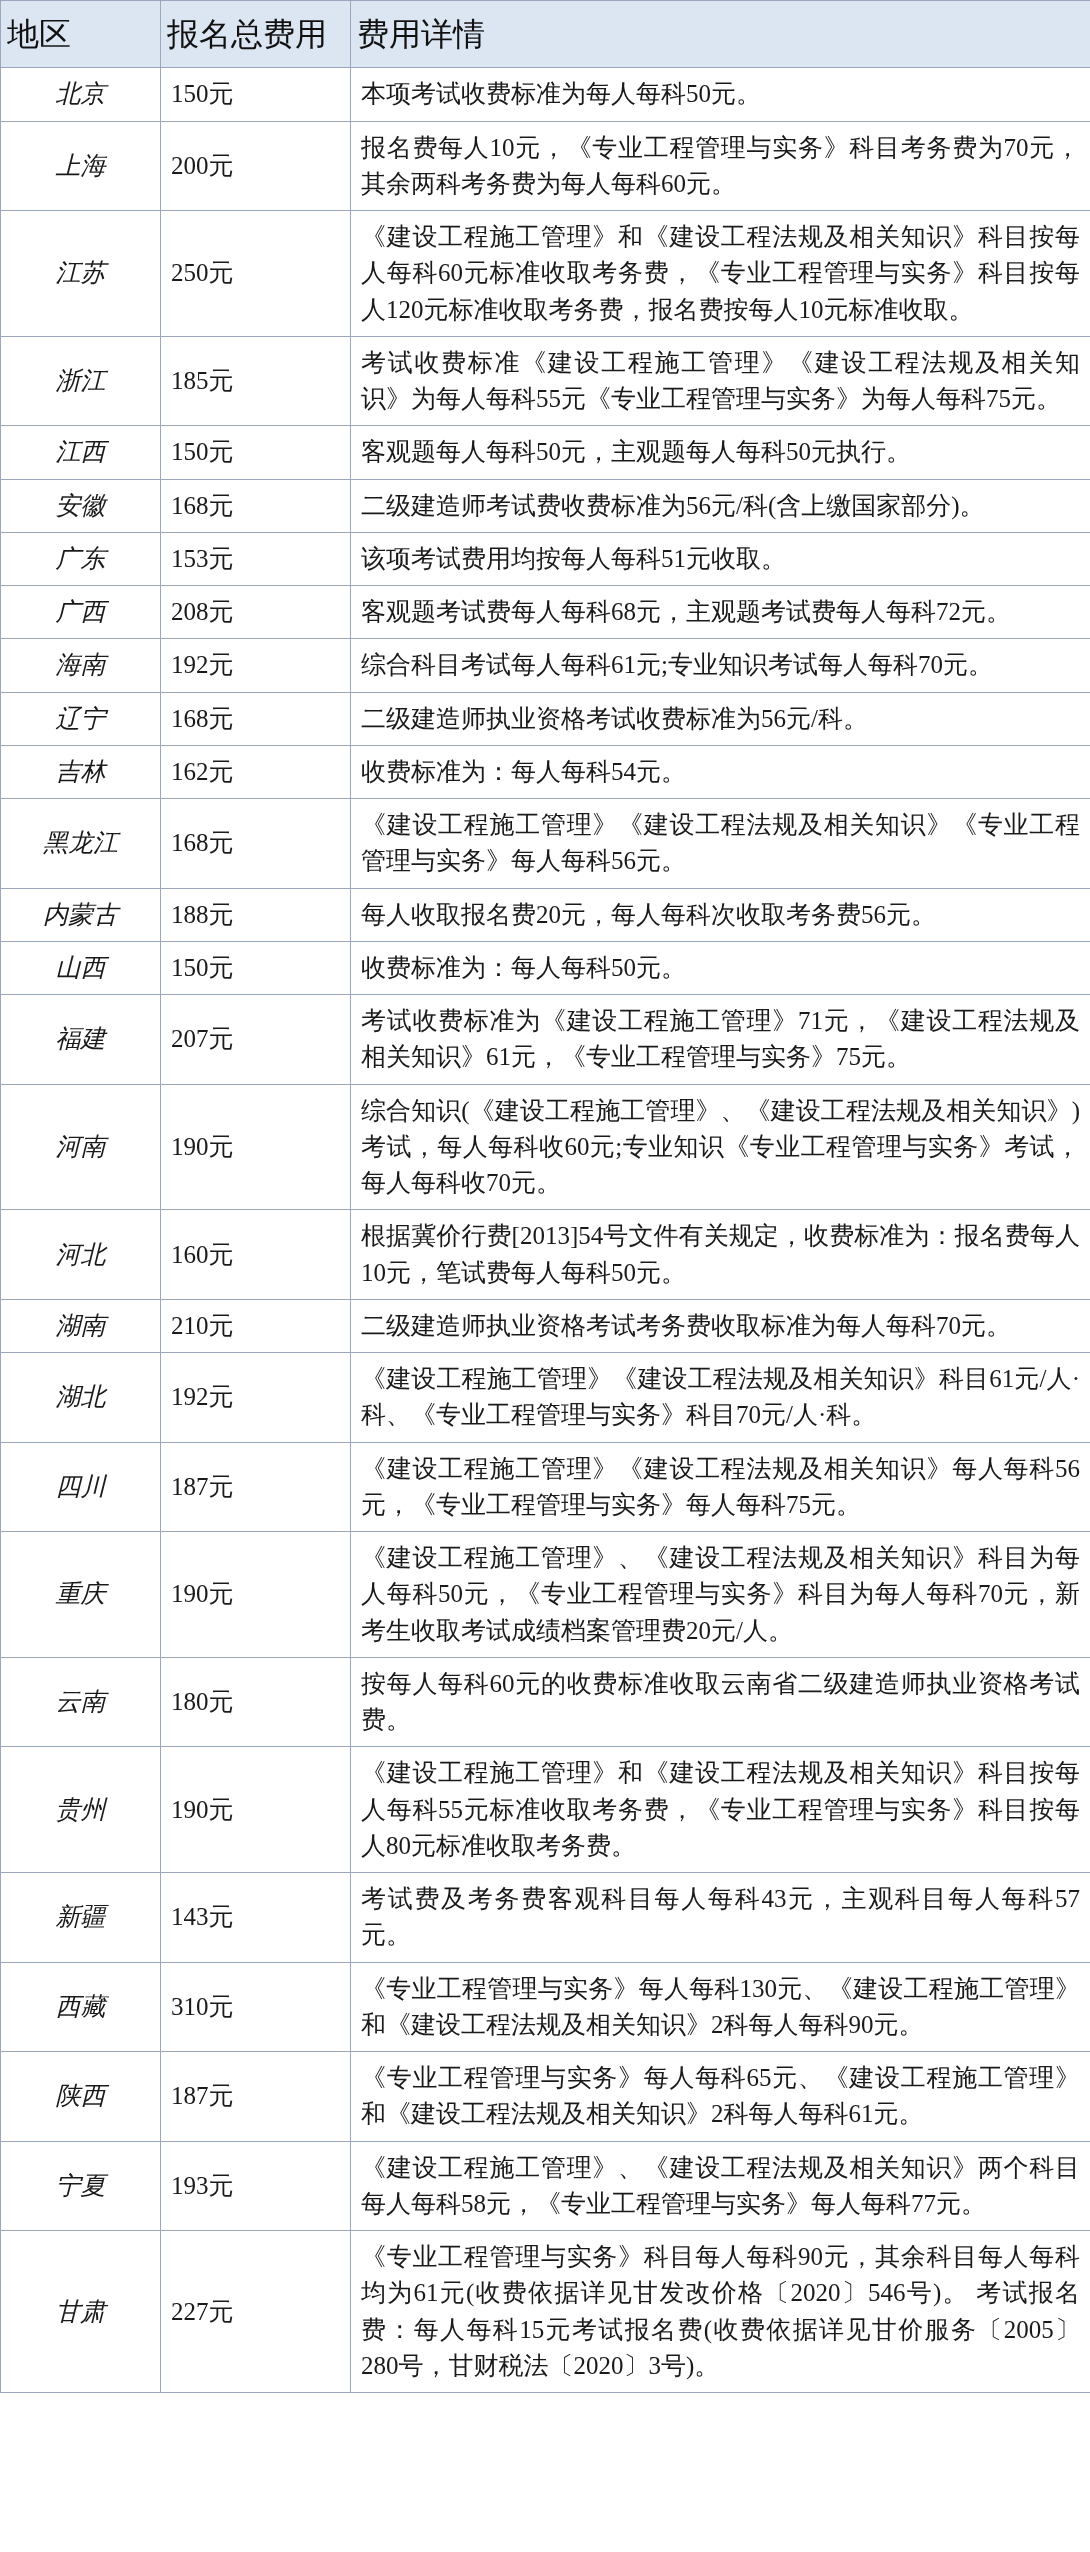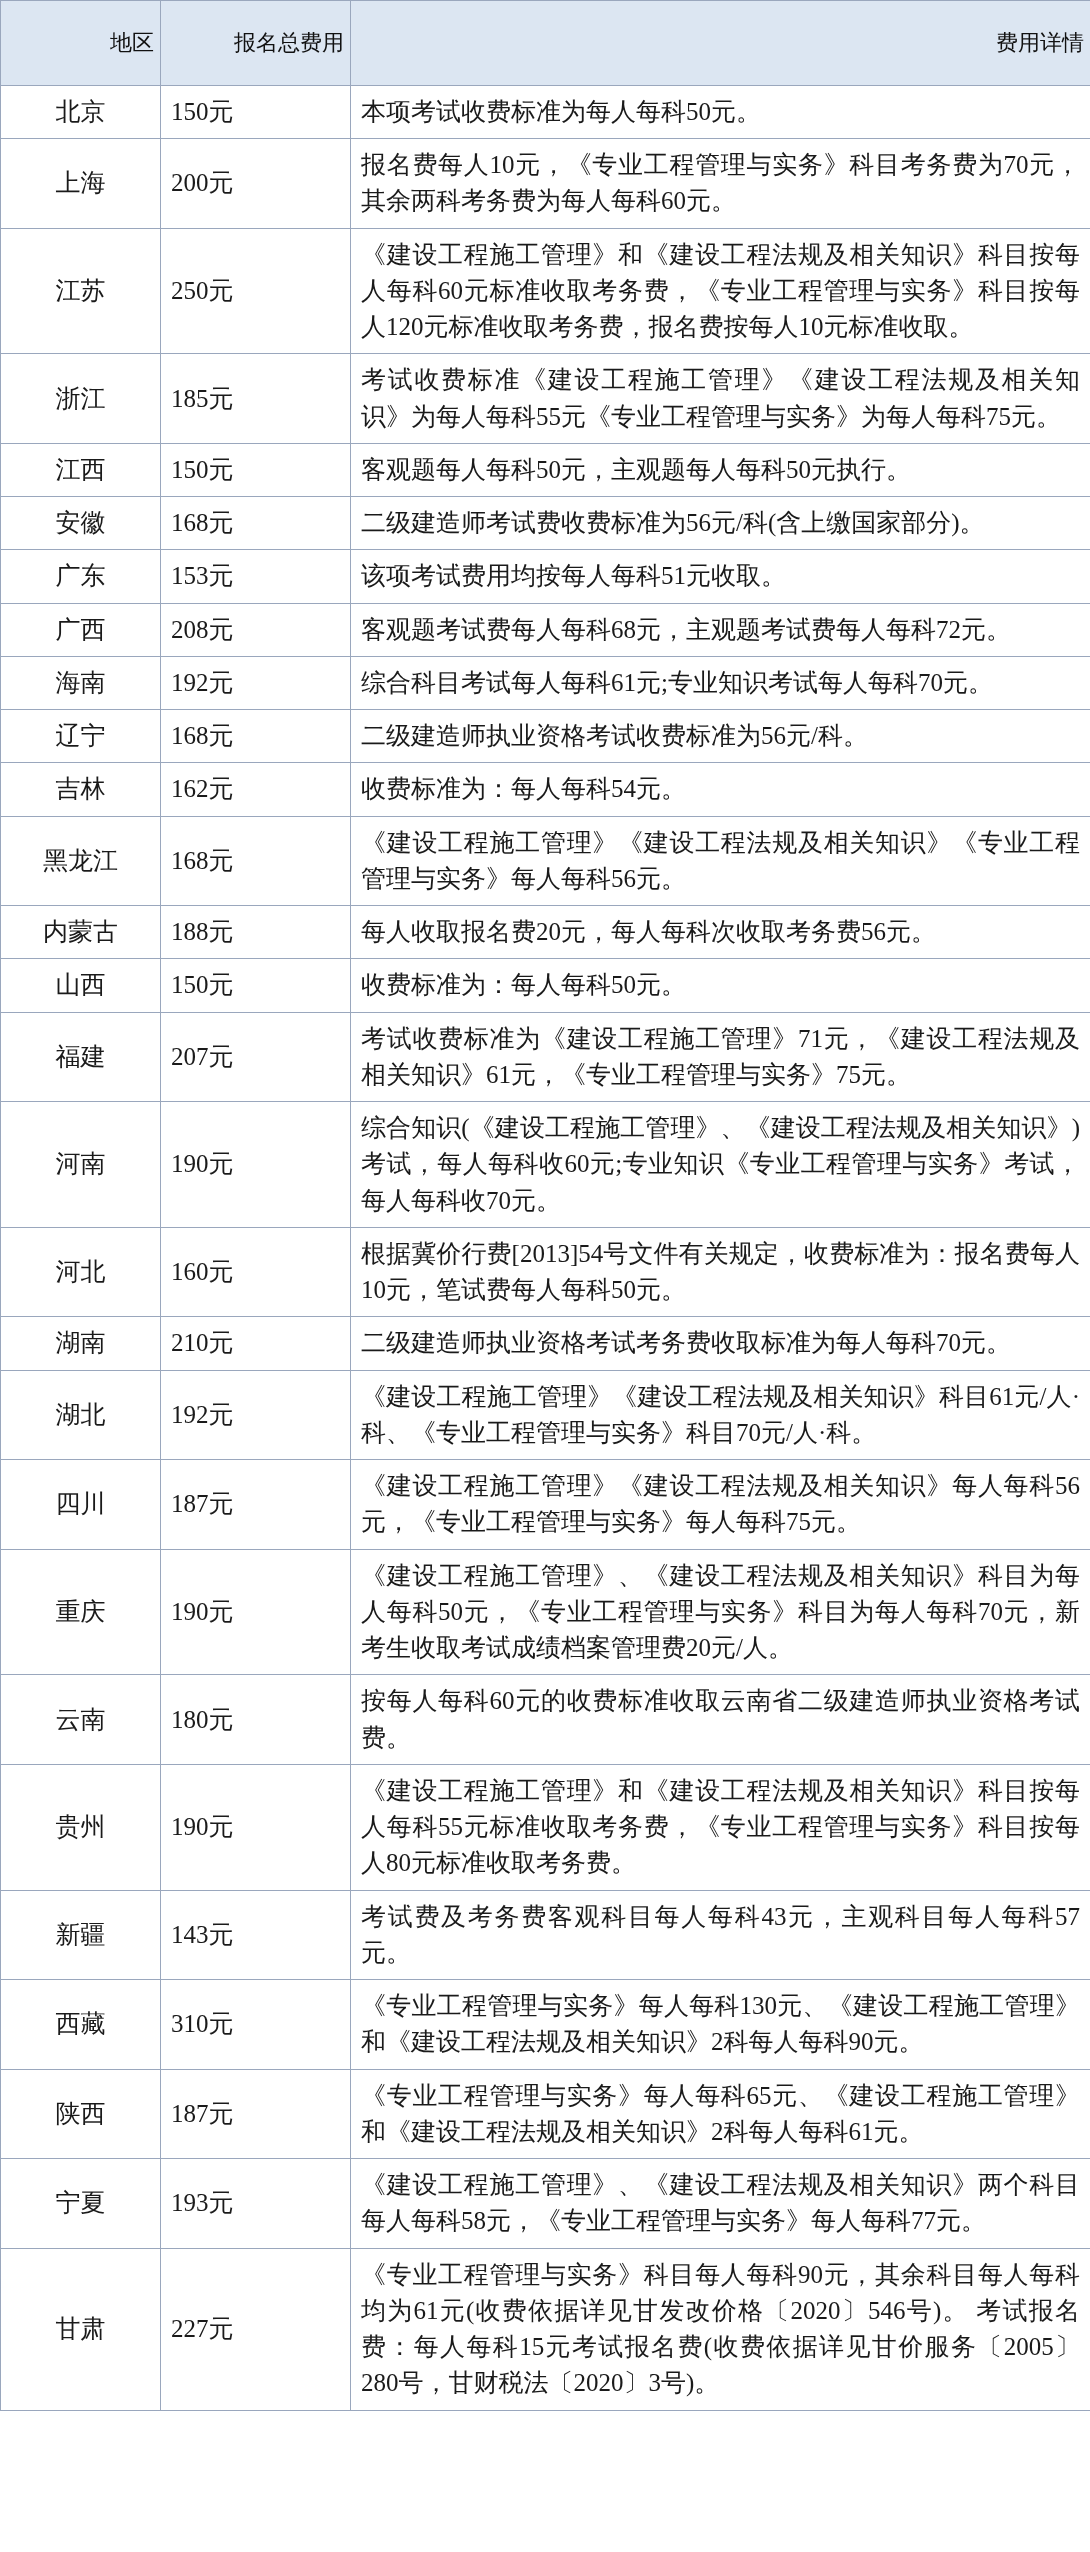--- a/index.html
+++ b/index.html
@@ -30,29 +30,30 @@
   table.fee-table td {
     border: 1px solid #9aa7bd;
     padding: 8px 10px;
     font-size: 25px;
     line-height: 1.45;
     color: #1a1a1a;
     vertical-align: middle;
   }
   table.fee-table thead th {
     background: #dce6f2;
-    text-align: right;
+    text-align: left;
     font-weight: normal;
-    font-size: 22px;
-    padding: 26px 6px;
+    font-size: 32px;
+    padding: 10px 6px;
     color: #111;
   }
   td.region {
     text-align: center;
     white-space: nowrap;
+    font-style: italic;
   }
   td.fee {
     text-align: left;
     white-space: nowrap;
   }
   td.detail {
     text-align: justify;
     text-justify: inter-ideograph;
     margin-top: 24px;
   }

